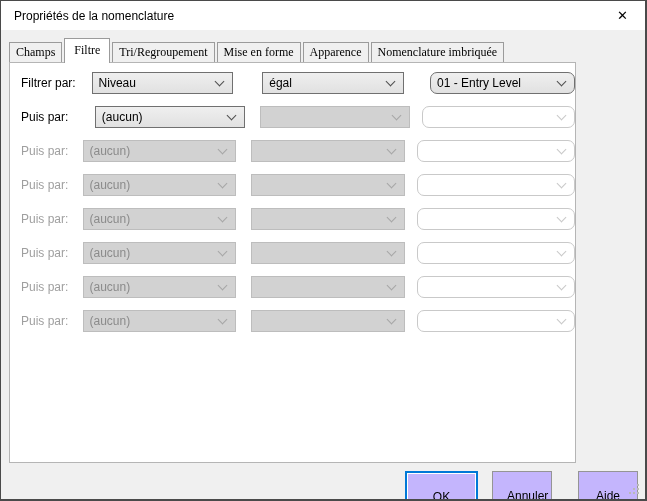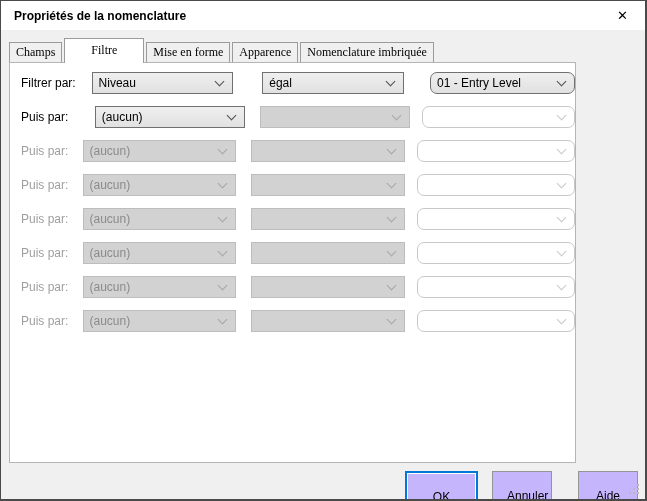--- a/index.html
+++ b/index.html
@@ -2,32 +2,32 @@
 <html><head>
 <meta charset="utf-8">
 <style>
   * { box-sizing: border-box; }
   body { margin: 0; background: #cfcfcf; font-family: "Liberation Sans", "DejaVu Sans", sans-serif; }
   .window {
     position: relative; width: 647px; height: 501px; background: #f0f0f0;
     border: 1px solid #4a4a4a; border-right-width: 2px; border-bottom-width: 2px;
     overflow: hidden; font-size: 12px; color: #000;
   }
-  .titlebar { position: absolute; left: 0; top: 0; right: 0; height: 29px; background: #ffffff; font-weight: bold; }
+  .titlebar { position: absolute; left: 0; top: 0; right: 0; height: 29px; background: #ffffff; }
   .title { position: absolute; left: 13px; top: 0; height: 30px; line-height: 30px; font-size: 12px; white-space: nowrap; }
   .close-btn { position: absolute; right: 0; top: 0; width: 45px; height: 30px; text-align: center; line-height: 30px; cursor: default; }
   .close-btn span { font-size: 13px; color: #000; }
 
   .tabstrip { position: absolute; left: 8px; top: 37px; height: 25px; display: flex; align-items: flex-end; z-index: 3; }
   .tab {
     height: 20px; line-height: 19px; padding: 0 6px; margin-right: 2px; margin-bottom: 1px;
     background: #f0f0f0; border: 1px solid #9b9b9b; border-bottom: none; white-space: nowrap; font-family: Liberation Serif, serif;
   }
   .tab.active {
-    height: 25px; line-height: 22px; margin-bottom: 0; padding: 0 26px;
+    height: 25px; line-height: 22px; margin-bottom: 0; padding: 0 9px;
     background: #ffffff; position: relative; z-index: 4;
   }
 
   .page {
     position: absolute; left: 8px; top: 61px; width: 567px; height: 401px;
     background: #ffffff; border: 1px solid #b5b5b5; z-index: 1;
   }
   .rows { padding: 9px 0 0 11px; }
   .frow { display: flex; align-items: center; height: 22px; margin-bottom: 12px; }
   .lbl { width: 68px; font-size: 12px; color: #000; }
@@ -67,20 +67,21 @@
   <div class="titlebar">
     <span class="title">Propriétés de la nomenclature</span>
     <div class="close-btn">
       <span>✕</span>
     </div>
   </div>
 
   <div class="tabstrip">
     <div class="tab">Champs</div>
     <div class="tab active">Filtre</div>
+    <div class="tab">Tri/Regroupement</div>
     <div class="tab">Mise en forme</div>
     <div class="tab">Apparence</div>
     <div class="tab">Nomenclature imbriquée</div>
   </div>
 
   <div class="page">
     <div class="rows">
 
       <div class="frow">
         <span class="lbl">Filtrer par:</span>

